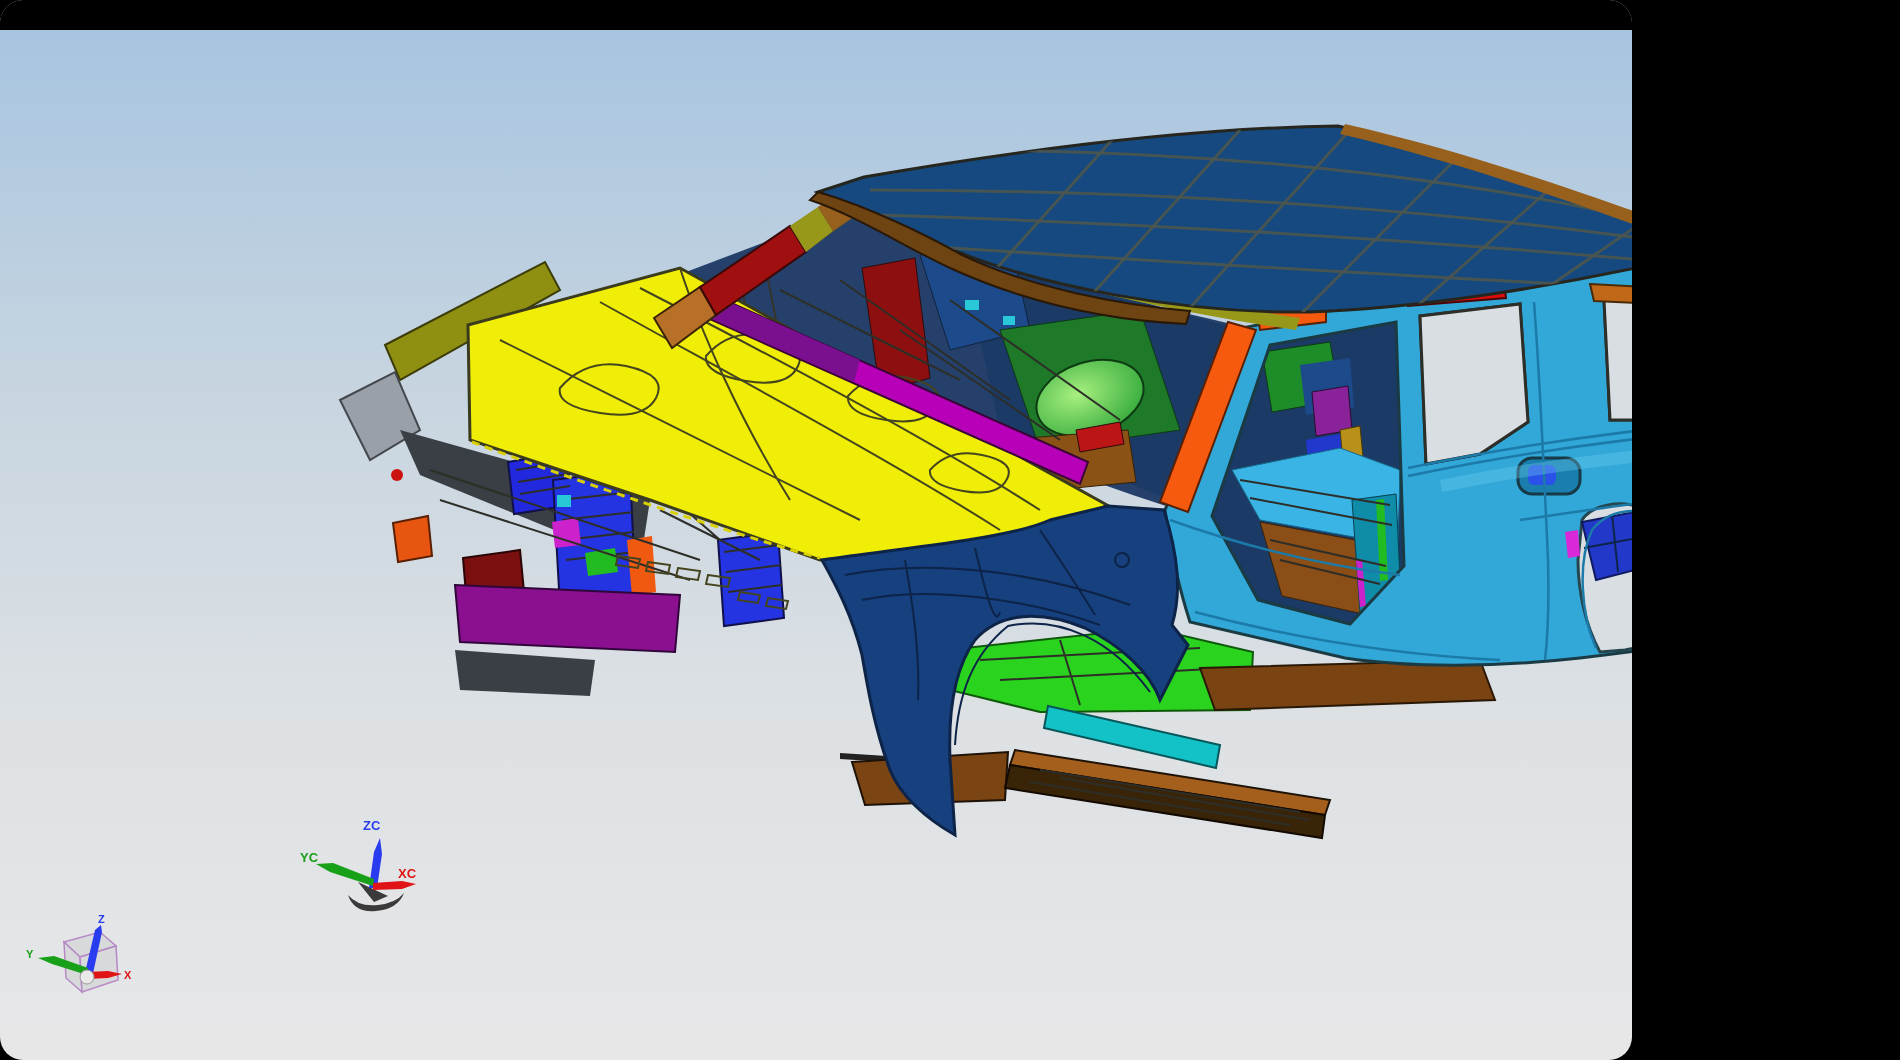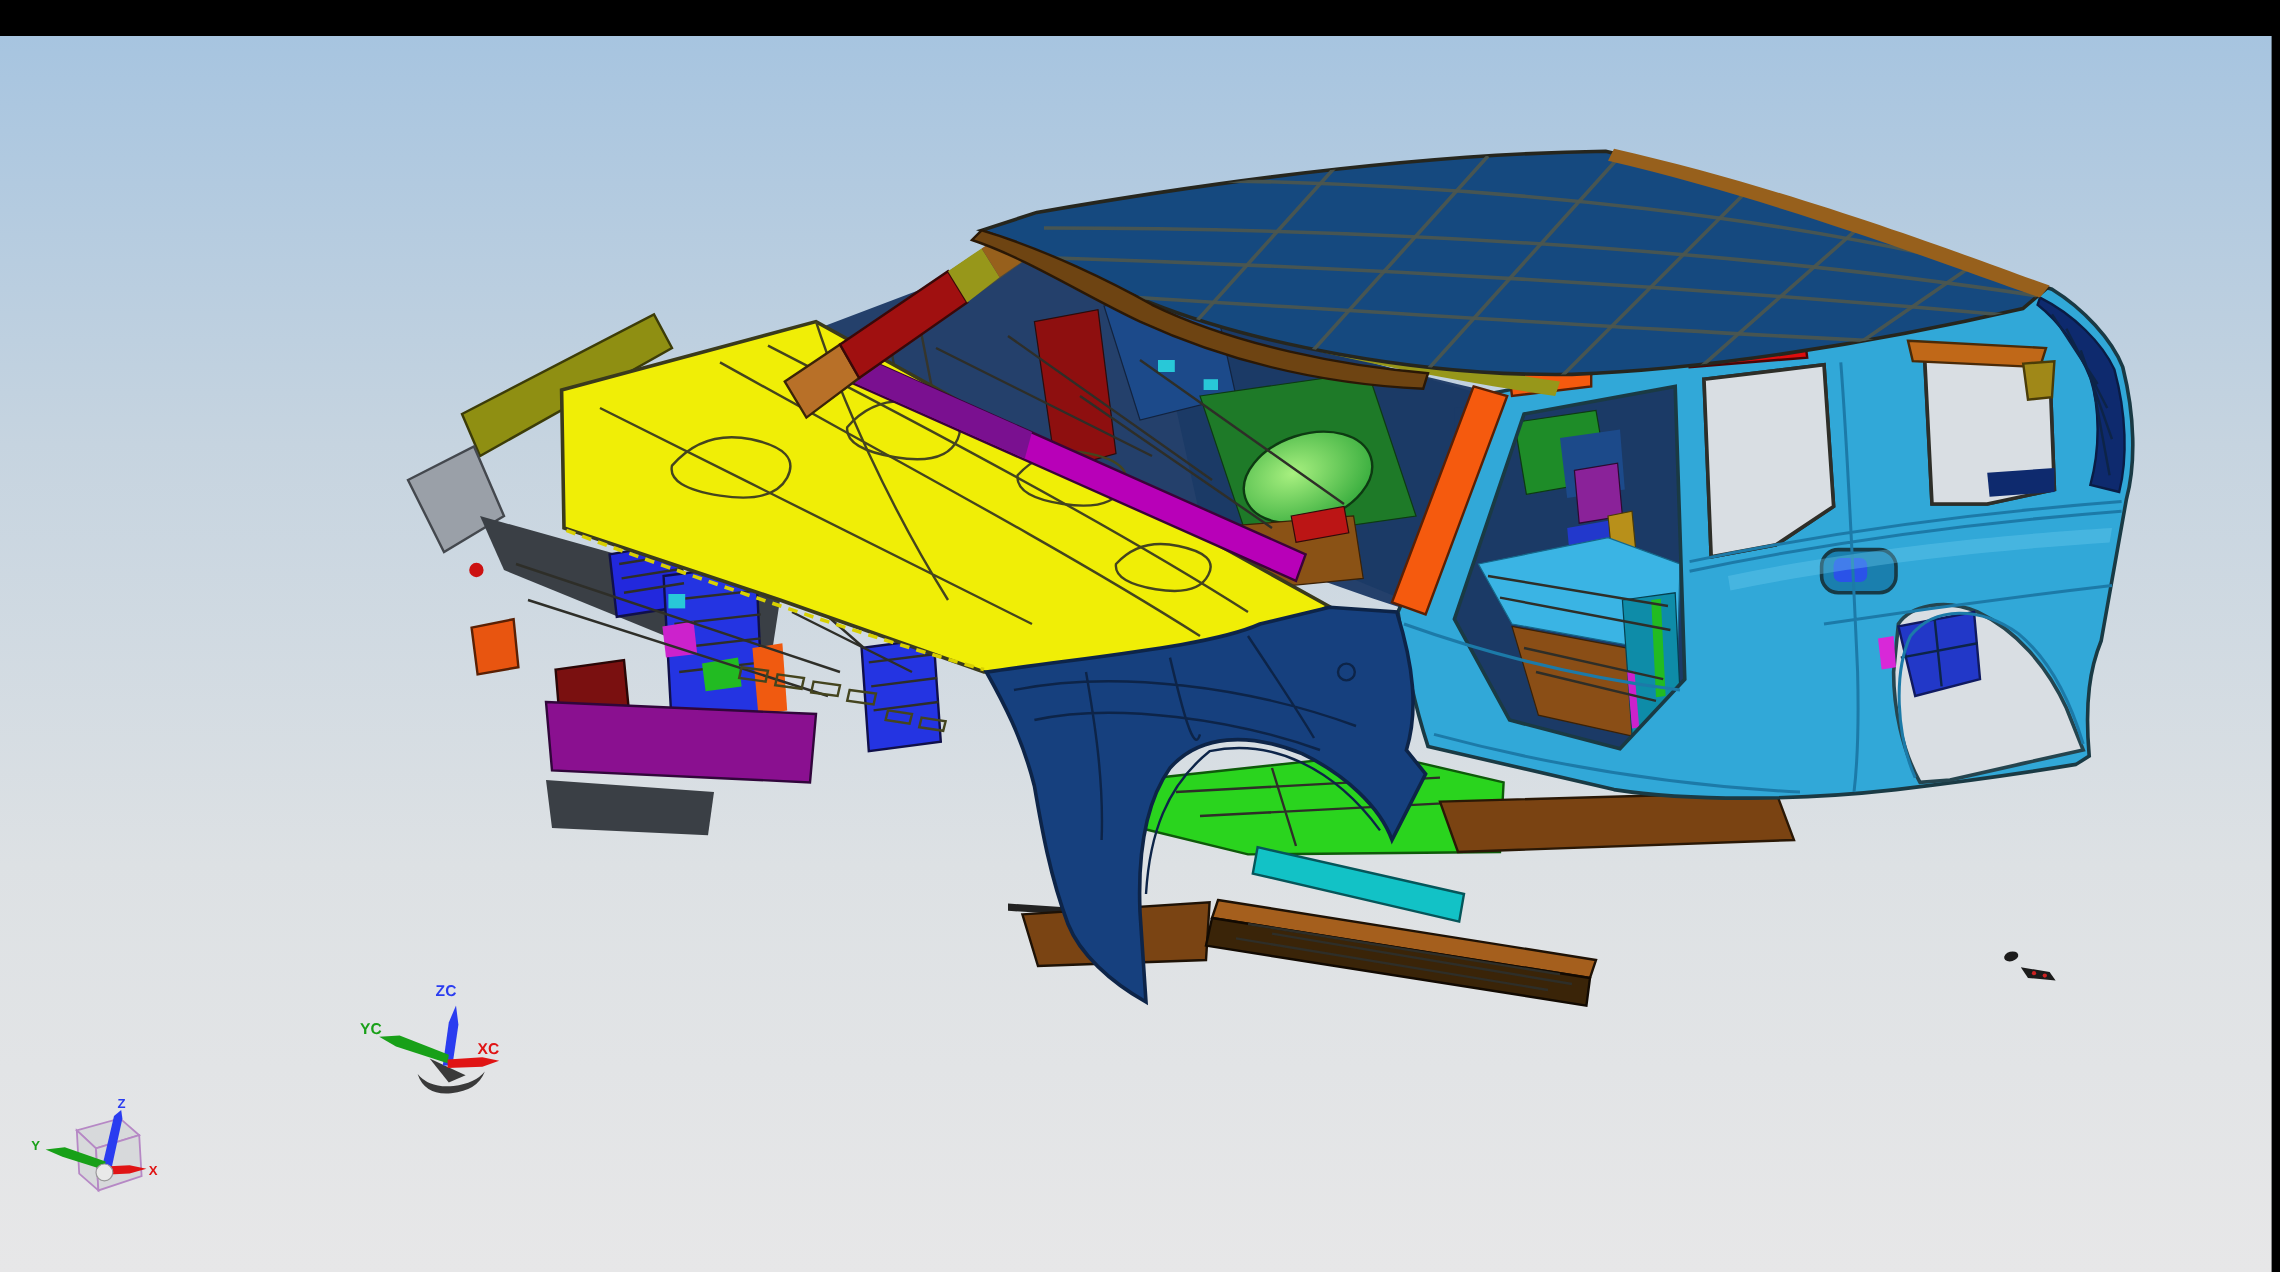--- a/index.html
+++ b/index.html
@@ -1,17 +1,17 @@
 <!DOCTYPE html>
 <html><head>
 <meta charset="utf-8">
 <style>
   html,body{margin:0;padding:0;background:#000;}
-  .stage{position:relative;width:1900px;height:1060px;overflow:hidden;
-         font-family:"Liberation Sans",sans-serif;}
+  .stage{position:relative;width:1632px;height:1060px;overflow:hidden;
+         font-family:"Liberation Sans",sans-serif;border-radius:23px;}
   svg.scene{position:absolute;left:0;top:0;width:1900px;height:1060px;display:block;}
   
   .edge{stroke:#35352c;stroke-width:2;fill:none;}
   .roofline{stroke:#4c564e;stroke-width:3;fill:none;opacity:.9;}
   .hoodline{stroke:#44441e;stroke-width:2;fill:none;}
   .cyanline{stroke:#1c7aa8;stroke-width:2.5;fill:none;}
   .navline{stroke:#0d2448;stroke-width:2;fill:none;}
   .dkline{stroke:#2e2e28;stroke-width:2;fill:none;}
   .axlbl{font-family:"Liberation Sans",sans-serif;font-size:13px;font-weight:bold;}
   .axlbl-sm{font-family:"Liberation Sans",sans-serif;font-size:11px;font-weight:bold;}

